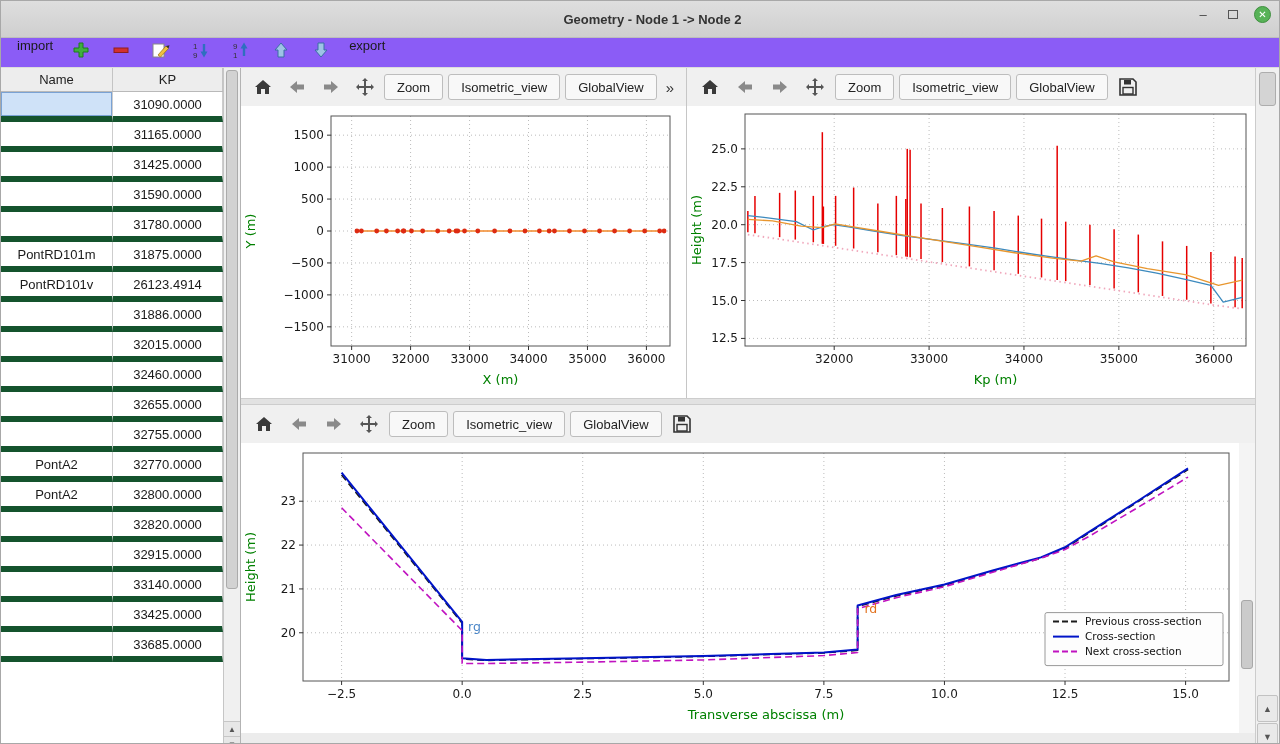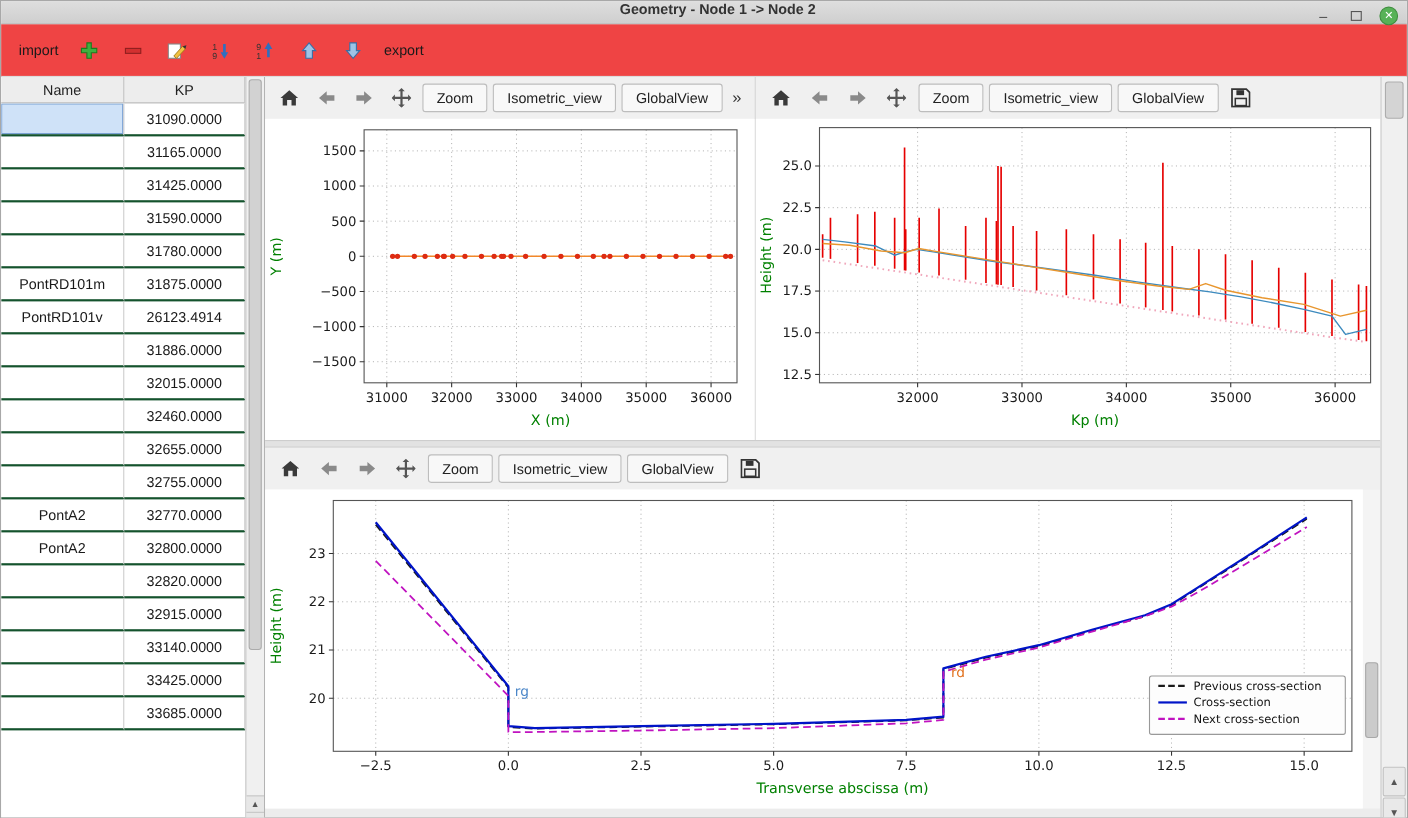--- a/index.html
+++ b/index.html
@@ -1,44 +1,44 @@
 <!DOCTYPE html>
 <html><head>
 <meta charset="utf-8">
 <style>
   * { margin:0; padding:0; box-sizing:border-box; }
   html,body { background:#cfcfcf; }
   body { font-family:"Liberation Sans","DejaVu Sans",sans-serif; font-size:13px; color:#1a1a1a; }
   .window { width:1280px; height:744px; background:#f0f0f0; position:relative; overflow:hidden; border:1px solid #a8a8a8; }
 
   
-  .titlebar { height:21px; background:linear-gradient(#dedede,#cfcfcf); border-bottom:1px solid #bdbdbd; position:relative; display:flex; align-items:flex-start; justify-content:center;padding-left:25px; }
+  .titlebar { height:37px; background:linear-gradient(#dedede,#cfcfcf); border-bottom:1px solid #bdbdbd; position:relative; display:flex; align-items:center; justify-content:center;padding-left:25px; }
   .titlebar .title { font-weight:bold; font-size:13px; color:#333; }
   .win-controls { position:absolute; right:8px; top:0; height:27px; display:flex; align-items:center; gap:12px; }
   .win-btn { width:18px; height:18px; display:flex; align-items:center; justify-content:center; font-size:13px; color:#444; cursor:pointer; }
   .max-glyph { width:10px; height:9px; border:1.5px solid #555; display:inline-block; }
   .close-btn { width:17px; height:17px; border-radius:50%; background:#57b257; color:#fff; font-size:10px; display:flex; align-items:center; justify-content:center; border:1px solid #3f8f3f; }
 
   
-  .main-toolbar { height:48px; background:#ef4444; border-bottom:1px solid #dcdcdc; display:flex; align-items:center; gap:16px; padding:0 16px; }
+  .main-toolbar { height:30px; background:#8b5cf6; border-bottom:1px solid #dcdcdc; display:flex; align-items:flex-start; gap:16px; padding:0 16px; }
   .tool-label { cursor:pointer; }
   .tool-icon { width:24px; height:24px; display:flex; align-items:center; justify-content:center; cursor:pointer; }
 
   
   .content { display:flex; height:683px; }
 
   
   .table-panel { width:240px; height:100%; background:#fff; border-right:1px solid #b3b3b3; display:flex; }
   .table-main { flex:1; display:flex; flex-direction:column; overflow:hidden; }
   .table-head { display:flex; height:24px; background:#ededed; border-bottom:1px solid #b9b9b9; flex:0 0 auto; }
   .th { display:flex; align-items:center; justify-content:center; border-right:1px solid #c4c4c4; font-size:13px; color:#222; cursor:pointer; }
   .th.name { width:112px; } .th.kp { flex:1; }
   .tbody { flex:1; overflow:hidden; }
   .trow { display:flex; height:30px; }
-  .tcell { display:flex; align-items:center; justify-content:center; border-right:1px solid #cdcdcd; border-bottom:2px solid #14532d; font-size:13px; cursor:default; }
+  .tcell { display:flex; align-items:center; justify-content:center; border-right:1px solid #cdcdcd; border-bottom:6px solid #14532d; font-size:13px; cursor:default; }
   .tcell.name { width:112px; } .tcell.kp { flex:1; }
   .tcell.selected { background:#cfe2f8; box-shadow:inset 0 0 0 1px #7aa2d4; }
   .table-scrollbar { width:17px; background:#f0f0f0; border-left:1px solid #c6c6c6; position:relative; }
   .table-scrollbar .thumb { position:absolute; left:2px; right:2px; top:2px; height:76%; background:#d2d2d2; border:1px solid #ababab; border-radius:3px; cursor:pointer; }
   .sb-btn { position:absolute; left:0; right:0; height:15px; background:#e7e7e7; border-top:1px solid #c6c6c6; font-size:8px; color:#555; display:flex; align-items:center; justify-content:center; cursor:pointer; }
   .sb-btn.up { bottom:15px; } .sb-btn.down { bottom:0; }
 
   
   .plots-panel { flex:1; height:100%; background:#ececec; display:flex; flex-direction:column; overflow:hidden; }
   .top-plots { display:flex; height:330px; }

